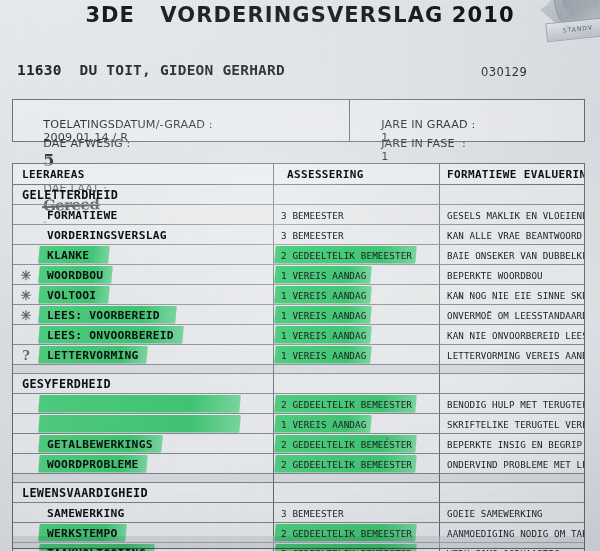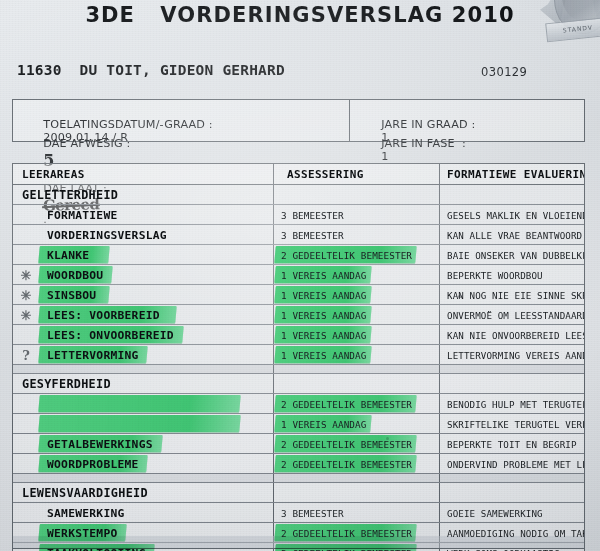--- a/index.html
+++ b/index.html
@@ -435,21 +435,21 @@
             <span class="cell-text assess-label">1 VEREIS AANDAG</span>
           </div>
           <div class="c3">
             <span class="cell-text formative-label">BEPERKTE WOORDBOU</span>
           </div>
         </div>
         <div class="row ">
           <div class="c1">
             <div class="hl c1hl" style="width: 70px;"></div>
             <span class="margin-mark">✳</span>
-            <span class="cell-text subject-label">SINSBOU</span>
+            <span class="cell-text subject-label">VOLTOOI</span>
           </div>
           <div class="c2">
             <div class="hl c2hl" style="width: 96px;"></div>
             <span class="cell-text assess-label">1 VEREIS AANDAG</span>
           </div>
           <div class="c3">
             <span class="cell-text formative-label">KAN NOG NIE EIE SINNE SKRYF NIE</span>
           </div>
         </div>
         <div class="row ">
@@ -532,21 +532,21 @@
         <div class="row ">
           <div class="c1">
             <div class="hl c1hl" style="width: 122.5px;"></div>
             <span class="cell-text subject-label">GETALBEWERKINGS</span>
           </div>
           <div class="c2">
             <div class="hl c2hl" style="width: 140.8px;"></div>
             <span class="cell-text assess-label">2 GEDEELTELIK BEMEESTER</span>
           </div>
           <div class="c3">
-            <span class="cell-text formative-label">BEPERKTE TOIT EN BEGRIP</span>
+            <span class="cell-text formative-label">BEPERKTE INSIG EN BEGRIP</span>
           </div>
         </div>
         <div class="row ">
           <div class="c1">
             <div class="hl c1hl" style="width: 108.3px;"></div>
             <span class="cell-text subject-label">WOORDPROBLEME</span>
           </div>
           <div class="c2">
             <div class="hl c2hl" style="width: 140.8px;"></div>
             <span class="cell-text assess-label">2 GEDEELTELIK BEMEESTER</span>

